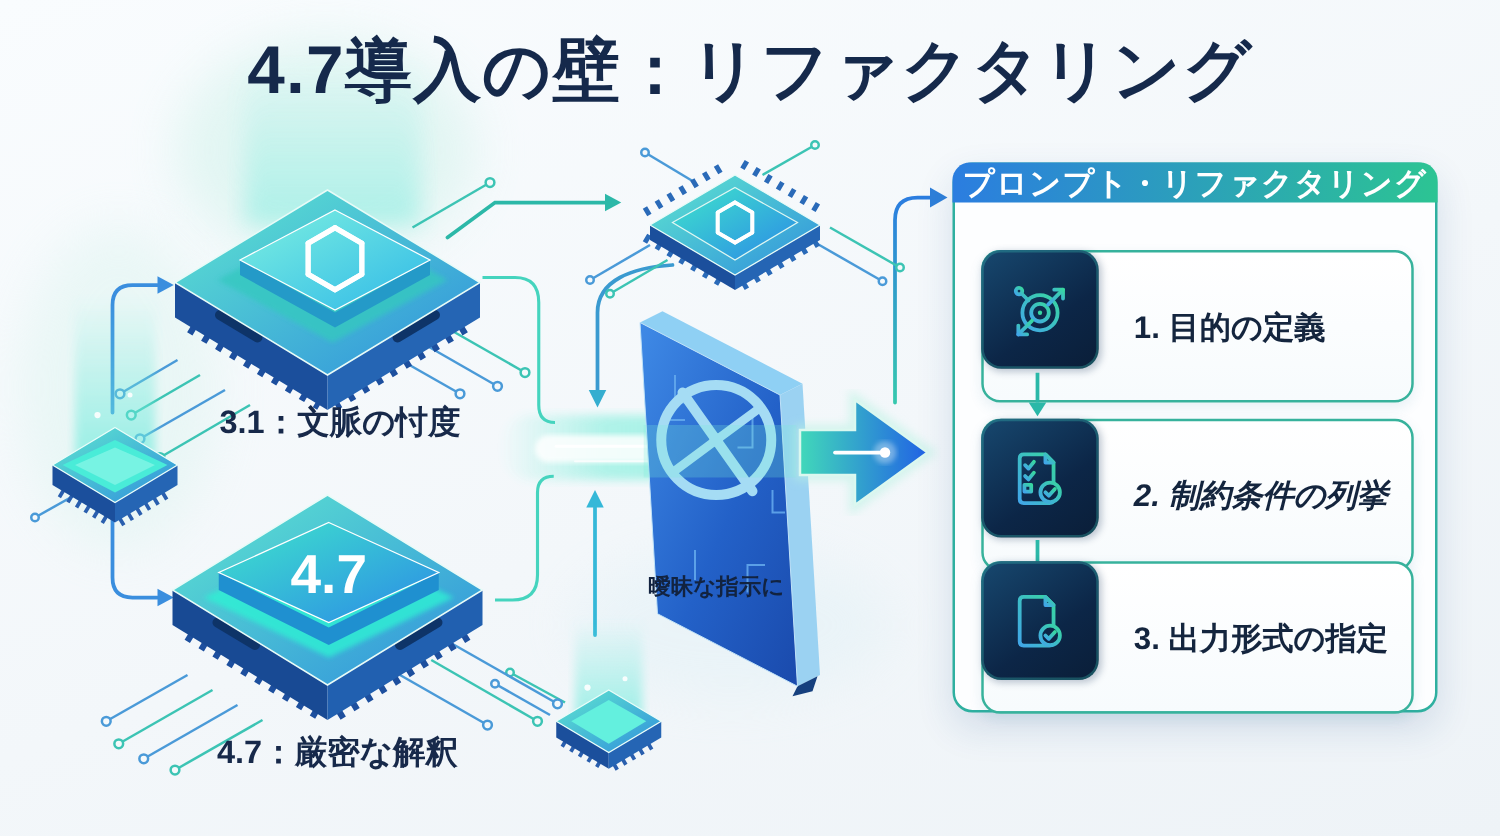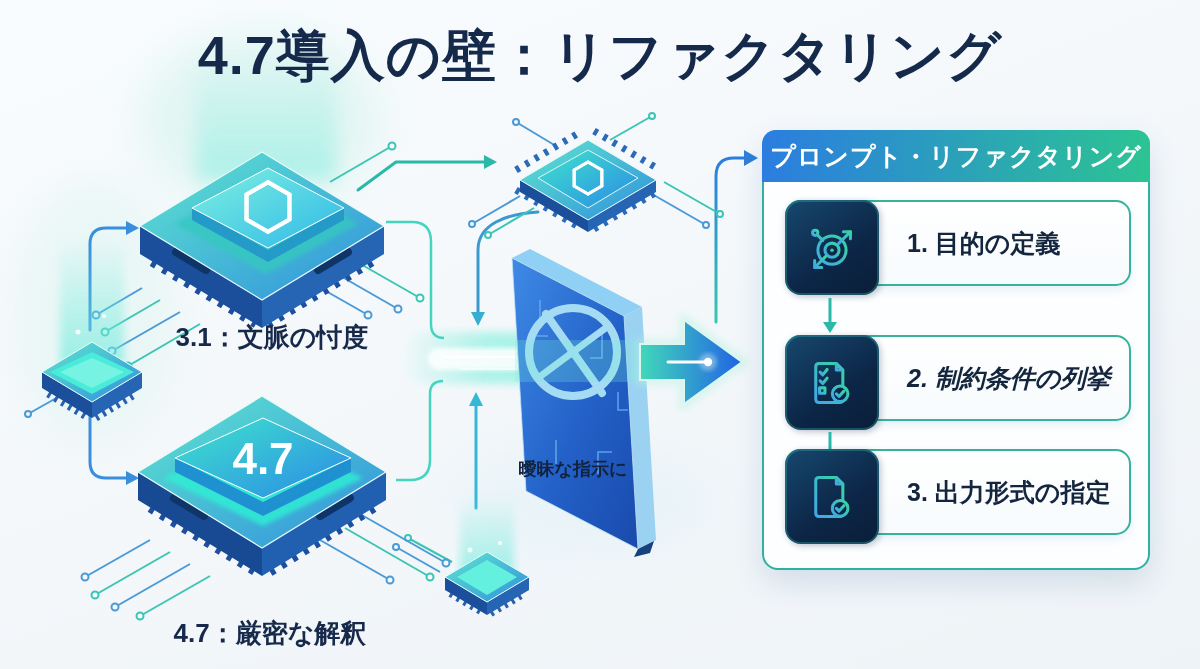--- a/index.html
+++ b/index.html
@@ -10,39 +10,39 @@
   }
   .art{position:absolute;left:0;top:0;width:1200px;height:669px;}
   .title{
     position:absolute;left:0;top:20px;width:1200px;text-align:center;
     font-size:54px;font-weight:800;color:#15294b;letter-spacing:1px;
   }
   .chip-label{
     position:absolute;font-size:26px;font-weight:800;color:#17294a;text-align:center;width:300px;
   }
   .label-46{left:122px;top:320px;}
-  .label-47{left:120px;top:584px;margin-top:32px;}
+  .label-47{left:120px;top:584px;}
   .failure{
     position:absolute;left:440px;top:458px;width:266px;text-align:center;
     font-size:18px;font-weight:800;color:#122340;line-height:1.32;
   }
   
   .panel{
     position:absolute;left:762px;top:130px;width:388px;height:440px;
     background:#fdfeff;border:2px solid #2fb0a0;border-radius:16px;box-sizing:border-box;
     box-shadow:0 12px 30px rgba(30,80,140,.14);
   }
   .panel-header{
-    margin:-2px -2px 0 -2px;height:52px;border-radius:14px 14px 0 0;
+    margin:-2px -2px 0 -2px;height:32px;border-radius:14px 14px 0 0;
     background:linear-gradient(90deg,#2b7de0 0%,#2cc493 100%);
     color:#ffffff;font-size:25px;font-weight:800;letter-spacing:1px;
     display:flex;align-items:center;justify-content:center;
   }
   .step-card{
-    position:absolute;left:21px;width:346px;height:86px;
+    position:absolute;left:21px;width:346px;height:122px;
     background:linear-gradient(180deg,#ffffff,#f7fbfd);
     border:2px solid #37b29c;border-radius:15px;box-sizing:border-box;
     box-shadow:0 4px 10px rgba(40,120,160,.10);
   }
   .card-1{top:68px;} .card-2{top:203px;font-style:italic;} .card-3{top:317px;}
   .icon-tile{
     position:absolute;left:-2px;top:-2px;width:94px;height:95px;border-radius:16px;
     background:linear-gradient(145deg,#17486f 0%,#0c2647 60%,#0a1e38 100%);
     box-shadow:inset 0 0 0 2px rgba(60,200,185,.30), 2px 2px 6px rgba(10,40,80,.25);
     display:flex;align-items:center;justify-content:center;

